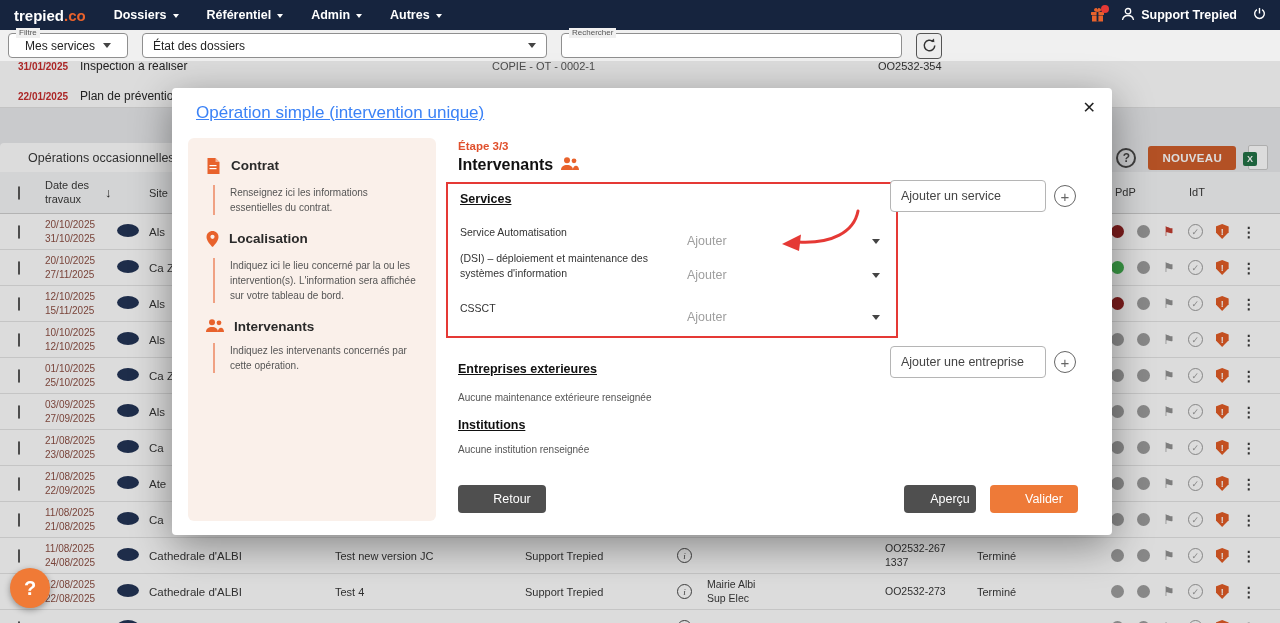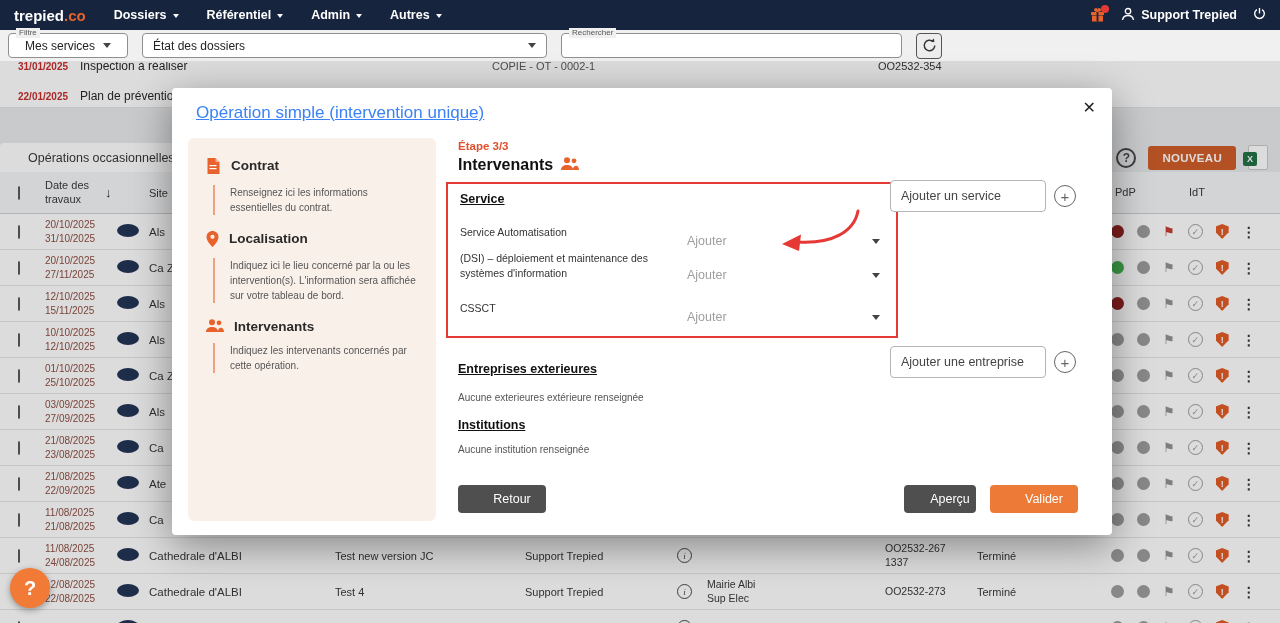--- a/index.html
+++ b/index.html
@@ -615,21 +615,21 @@
       <span>Intervenants</span>
       <span><svg width="18" height="13" viewBox="0 0 18 13">
             <circle cx="6" cy="3.2" r="3" fill="#e8622c"></circle>
             <circle cx="13" cy="3.8" r="2.4" fill="#e8622c"></circle>
             <path d="M0 13c0-3.2 2.6-5 6-5s6 1.8 6 5z" fill="#e8622c"></path>
             <path d="M11.8 13c0-2.6 1.5-4.2 3.2-4.2 1.7 0 3 1.6 3 4.2z" fill="#e8622c"></path>
           </svg></span>
     </div>
 
     <div class="redbox">
-      <div class="svc-heading">Service</div>
+      <div class="svc-heading">Services</div>
       <div class="svc-row">
         <span class="svc-label">Service Automatisation</span>
         <div class="svc-control">
           <span class="svc-value">Ajouter</span>
           <span class="caret-down"></span>
         </div>
       </div>
       <div class="svc-row r2">
         <span class="svc-label">(DSI) – déploiement et maintenance des systèmes d'information</span>
         <div class="svc-control">
@@ -649,21 +649,21 @@
           <path d="M8 36 L27 26.5 L25 43 Z" fill="#e53935"></path>
         </svg>
     </div>
 
     <div class="add-input svc-add">Ajouter un service</div>
     <div class="plus-btn svc-plus">+</div>
 
     <div class="subheading ent-head">Entreprises exterieures</div>
     <div class="add-input ent-add">Ajouter une entreprise</div>
     <div class="plus-btn ent-plus">+</div>
-    <div class="empty-text ent-empty">Aucune exterieures extérieure renseignée</div>
+    <div class="empty-text ent-empty">Aucune maintenance extérieure renseignée</div>
 
     <div class="subheading inst-head">Institutions</div>
     <div class="empty-text inst-empty">Aucune institution renseignée</div>
 
     <button class="btn btn-retour">Retour</button>
     <button class="btn btn-apercu">Aperçu</button>
     <button class="btn btn-valider">Valider</button>
   </div>
 </div>
 

